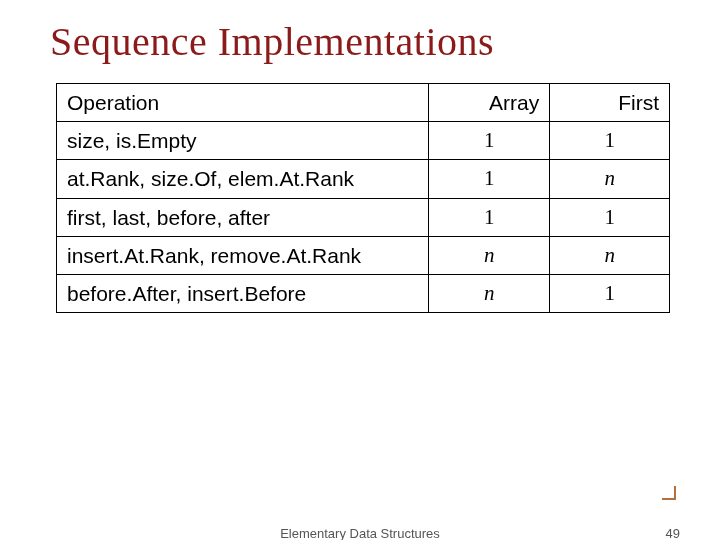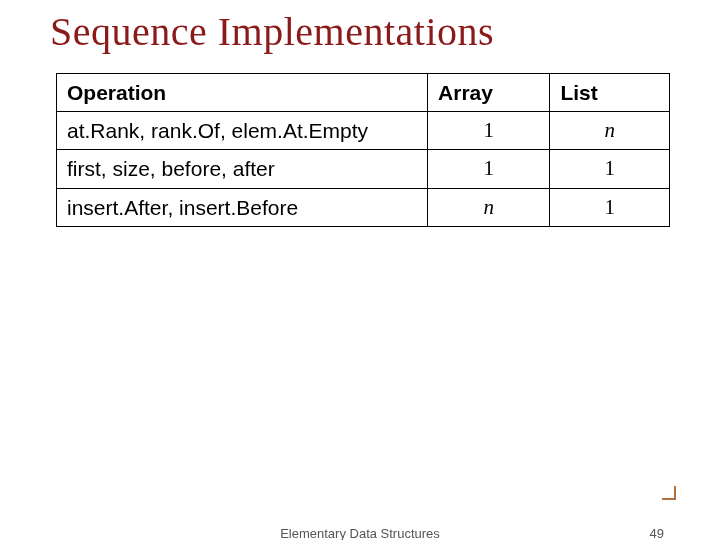--- a/index.html
+++ b/index.html
@@ -6,21 +6,21 @@
     margin: 0;
     padding: 0;
     width: 720px;
     height: 540px;
     background: #ffffff;
     font-family: Verdana, Geneva, sans-serif;
     position: relative;
     overflow: hidden;
   }
   .slide {
-    padding: 8px 50px 0 50px;
+    padding: 18px 50px 0 50px;
   }
   .title {
     font-size: 40px;
     color: #8b1a1a;
     font-family: "Times New Roman", Times, serif;
     font-weight: normal;
     margin: 0 0 18px 0;
     letter-spacing: 0.5px;
   }
   table {
@@ -30,55 +30,55 @@
   }
   td, th {
     border: 1px solid #000;
     padding: 6px 10px 6px 10px;
     font-size: 21px;
     color: #000;
     vertical-align: middle;
     line-height: 1.2;
   }
   th {
-    font-weight: bold;
+    font-weight: normal;
     text-align: left;
   }
   .col-op {
     width: 390px;
     text-align: left;
   }
   .col-arr, .col-list {
     width: 110px;
     text-align: center;
     font-family: "Times New Roman", Times, serif;
   }
   .header-arr, .header-list {
-    text-align: left;
+    text-align: right;
     font-family: Verdana, Geneva, sans-serif;
   }
   .italic {
     font-style: italic;
   }
   .footer {
     position: absolute;
     bottom: 14px;
     width: 720px;
     font-size: 13px;
     color: #555;
     font-family: Arial, sans-serif;
   }
   .footer-center {
     position: absolute;
     width: 100%;
     text-align: center;
   }
   .footer-right {
     position: absolute;
-    right: 56px;
+    right: 40px;
   }
   .corner {
     position: absolute;
     right: 44px;
     bottom: 40px;
     width: 14px;
     height: 14px;
   }
   .corner::before, .corner::after {
     content: "";
@@ -102,36 +102,46 @@
 <body>
 
 <div class="slide">
   <h1 class="title">Sequence Implementations</h1>
 
   <table>
     <thead>
       <tr>
         <th class="col-op">Operation</th>
         <th class="col-arr header-arr">Array</th>
-        <th class="col-list header-list">List</th>
+        <th class="col-list header-list">First</th>
       </tr>
     </thead>
     <tbody id="tbody">
         <tr>
-          <td class="col-op">at.Rank, rank.Of, elem.At.Empty</td>
+          <td class="col-op">size, is.Empty</td>
+          <td class="col-arr">1</td>
+          <td class="col-list">1</td>
+        </tr>
+        <tr>
+          <td class="col-op">at.Rank, size.Of, elem.At.Rank</td>
           <td class="col-arr">1</td>
           <td class="col-list italic">n</td>
         </tr>
         <tr>
-          <td class="col-op">first, size, before, after</td>
+          <td class="col-op">first, last, before, after</td>
           <td class="col-arr">1</td>
           <td class="col-list">1</td>
         </tr>
         <tr>
-          <td class="col-op">insert.After, insert.Before</td>
+          <td class="col-op">insert.At.Rank, remove.At.Rank</td>
+          <td class="col-arr italic">n</td>
+          <td class="col-list italic">n</td>
+        </tr>
+        <tr>
+          <td class="col-op">before.After, insert.Before</td>
           <td class="col-arr italic">n</td>
           <td class="col-list">1</td>
         </tr>
       </tbody>
   </table>
 </div>
 
 <div class="corner"></div>
 
 <div class="footer">

